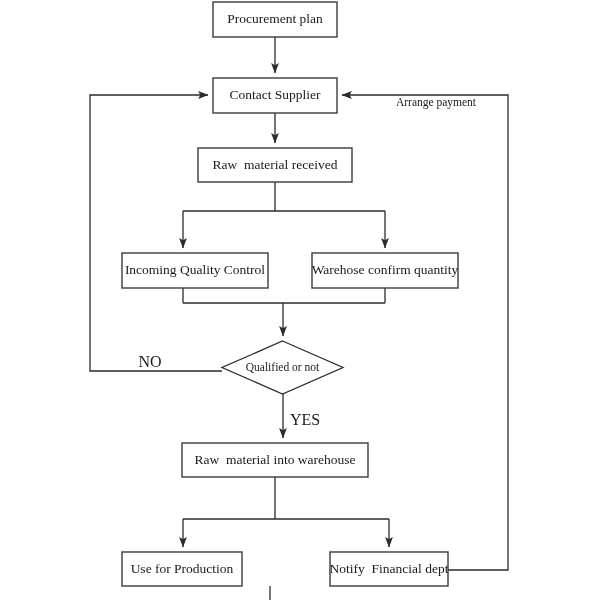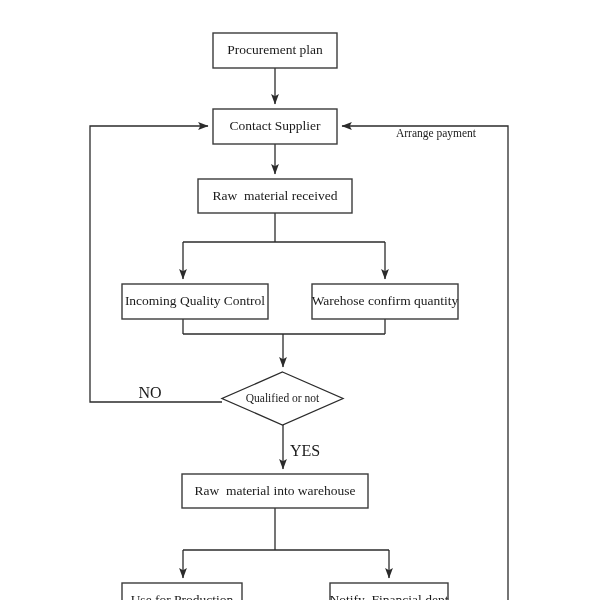--- a/index.html
+++ b/index.html
@@ -10,21 +10,20 @@
   body {
     width: 600px;
     height: 600px;
     font-family: "Liberation Serif", "DejaVu Serif", serif;
     overflow: hidden;
   }
   #flowchart-root {
     position: relative;
     width: 600px;
     height: 420px;
-    margin-top: 31px;
   }
   svg.flow-canvas {
     position: absolute;
     top: 0;
     left: 0;
     width: 600px;
     height: 600px;
     display: block;
   }
   .node-box {

